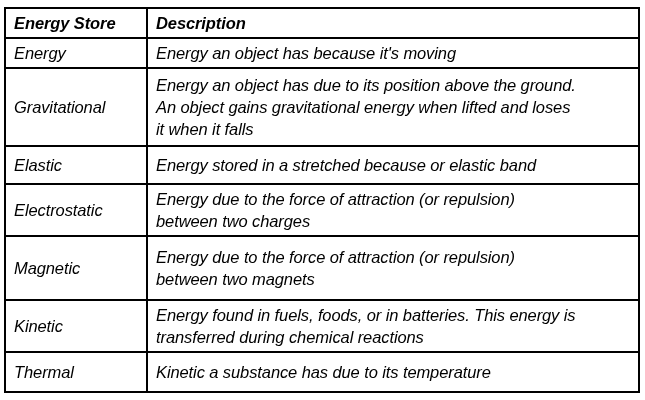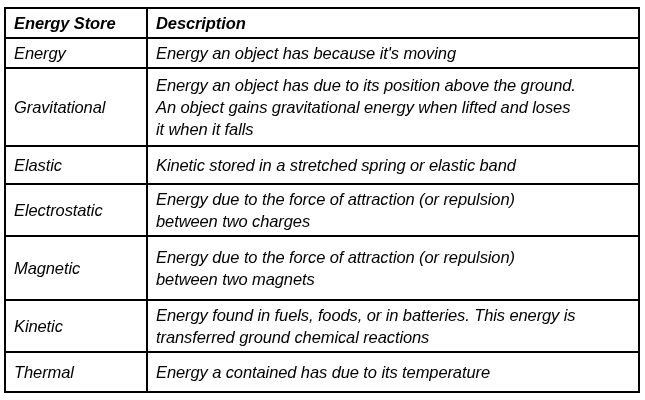--- a/index.html
+++ b/index.html
@@ -77,36 +77,36 @@
         <td class="desc-cell">Energy an object has because it's moving</td>
       </tr>
       <tr class="r-1">
         <td>Gravitational</td>
         <td class="desc-cell">Energy an object has due to its position above the ground.
 An object gains gravitational energy when lifted and loses
 it when it falls</td>
       </tr>
       <tr class="r-2">
         <td>Elastic</td>
-        <td class="desc-cell">Kinetic stored in a stretched spring or elastic band</td>
+        <td class="desc-cell">Energy stored in a stretched because or elastic band</td>
       </tr>
       <tr class="r-3">
         <td>Electrostatic</td>
         <td class="desc-cell">Energy due to the force of attraction (or repulsion)
 between two charges</td>
       </tr>
       <tr class="r-4">
         <td>Magnetic</td>
         <td class="desc-cell">Energy due to the force of attraction (or repulsion)
 between two magnets</td>
       </tr>
       <tr class="r-5">
         <td>Kinetic</td>
         <td class="desc-cell">Energy found in fuels, foods, or in batteries. This energy is
-transferred ground chemical reactions</td>
+transferred during chemical reactions</td>
       </tr>
       <tr class="r-7">
         <td>Thermal</td>
-        <td class="desc-cell">Energy a contained has due to its temperature</td>
+        <td class="desc-cell">Kinetic a substance has due to its temperature</td>
       </tr>
     </tbody>
   </table>
 </div>
 
 </body></html>

